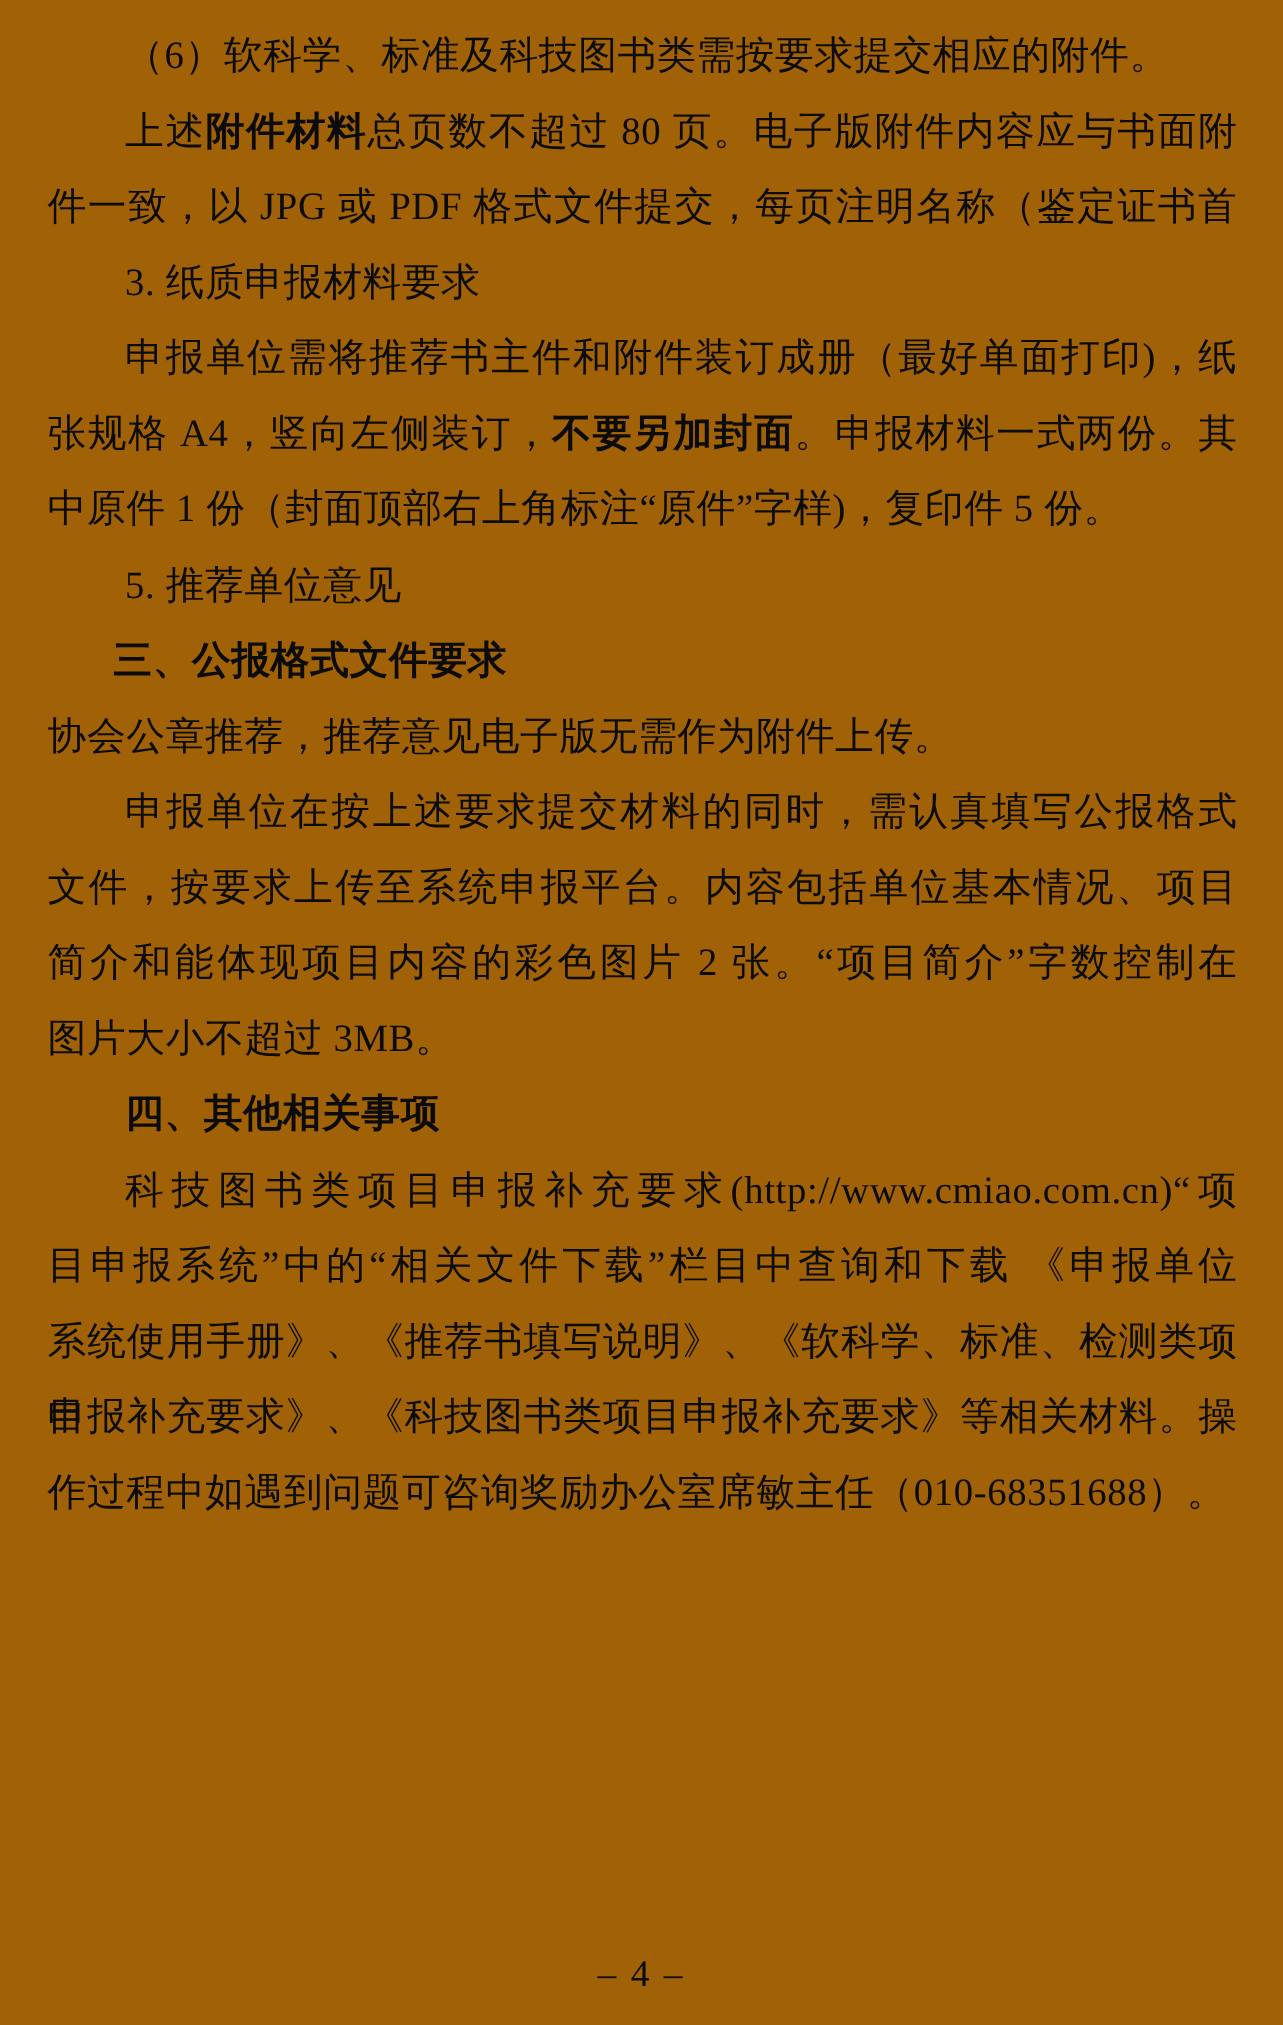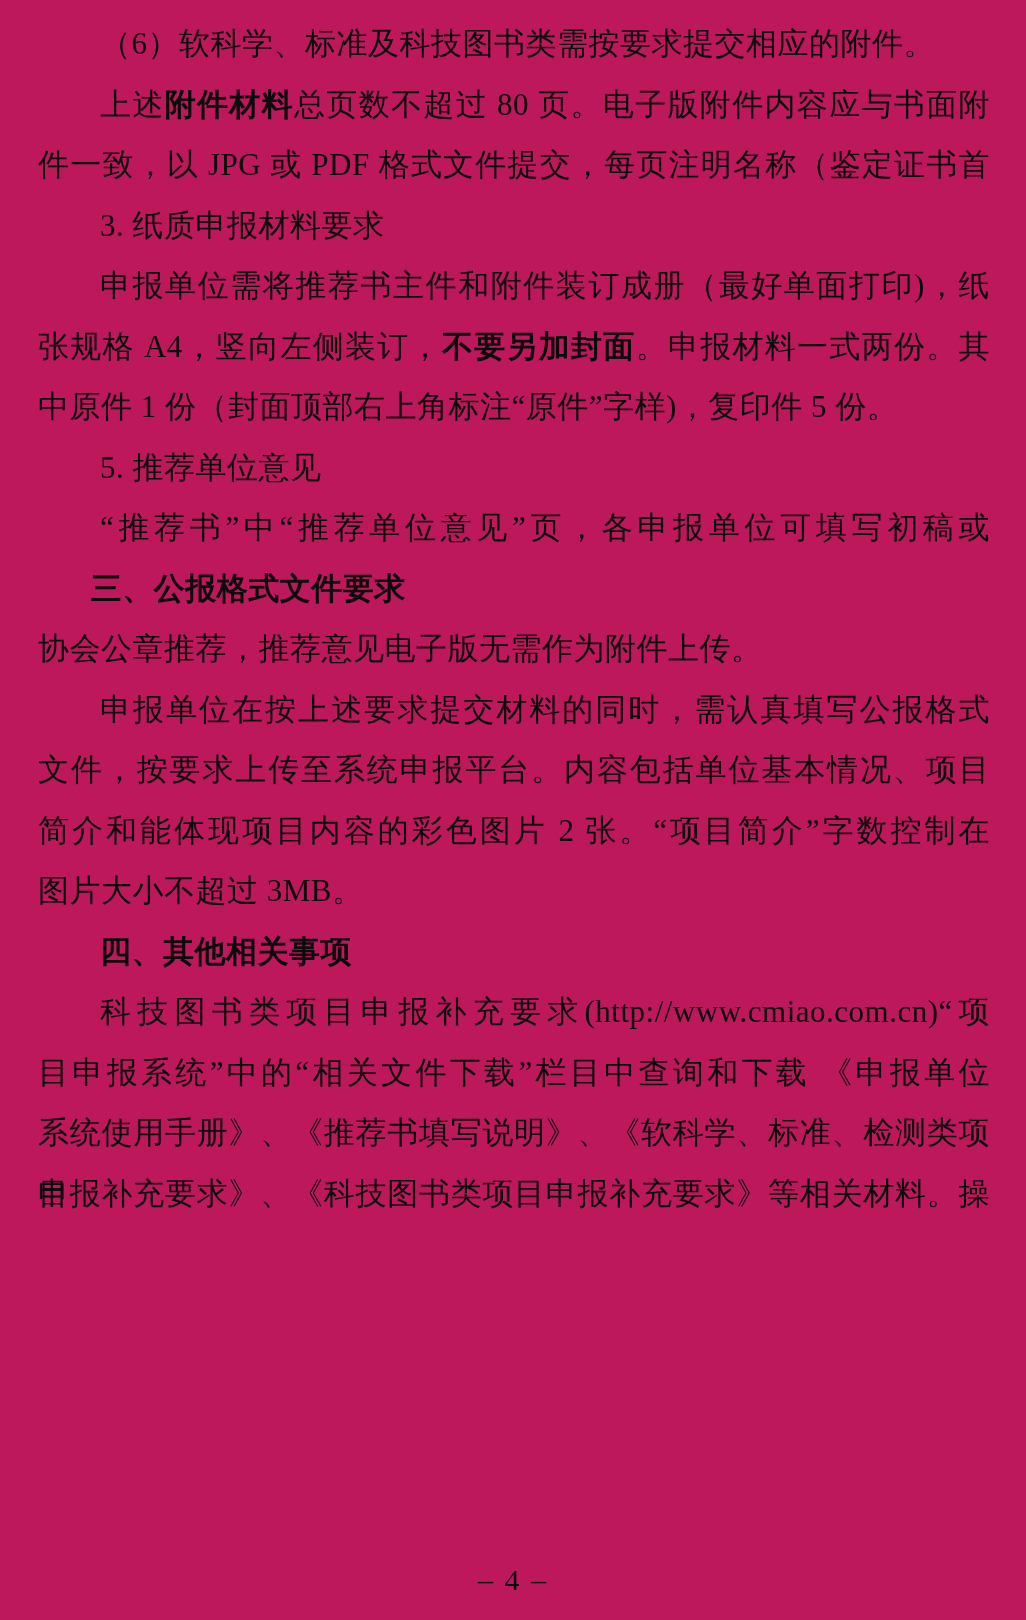--- a/index.html
+++ b/index.html
@@ -5,21 +5,21 @@
   html, body {
     margin: 0;
     padding: 0;
     background: #e8e8e8;
   }
   .page {
     position: relative;
     width: 1026px;
     height: 1620px;
     margin: 0 auto;
-    background: #be185d;
+    background: #a16207;
     overflow: hidden;
     font-family: "Liberation Serif", "DejaVu Serif", serif;
     color: #0b0b0b;
   }
   .doc-body {
     position: absolute;
     top: 14px;
     left: 38px;
     width: 952px;
   }
@@ -54,27 +54,27 @@
 <div class="page">
   <div class="doc-body">
       <div class="line" style="text-indent: 2em;"><span>（6）软科学、标准及科技图书类需按要求提交相应的附件。</span></div>
       <div class="line justify" style="text-indent: 2em;"><span>上述</span><span class="bold">附件材料</span><span>总页数不超过 80 页。电子版附件内容应与书面附</span></div>
       <div class="line justify"><span>件一致，以 JPG 或 PDF 格式文件提交，每页注明名称（鉴定证书首</span></div>
       <div class="line" style="text-indent: 2em;"><span>3. 纸质申报材料要求</span></div>
       <div class="line justify" style="text-indent: 2em;"><span>申报单位需将推荐书主件和附件装订成册（最好单面打印)，纸</span></div>
       <div class="line justify"><span>张规格 A4，竖向左侧装订，</span><span class="bold">不要另加封面</span><span>。申报材料一式两份。其</span></div>
       <div class="line"><span>中原件 1 份（封面顶部右上角标注“原件”字样)，复印件 5 份。</span></div>
       <div class="line" style="text-indent: 2em;"><span>5. 推荐单位意见</span></div>
-      <div class="line justify" style="text-indent: 2em;"><span>“推荐书”中“推荐单位意见”页，各申报单位可填写初稿或</span></div>
       <div class="line" style="text-indent: 1.7em;"><span class="bold">三、公报格式文件要求</span></div>
       <div class="line"><span>协会公章推荐，推荐意见电子版无需作为附件上传。</span></div>
       <div class="line justify" style="text-indent: 2em;"><span>申报单位在按上述要求提交材料的同时，需认真填写公报格式</span></div>
       <div class="line justify"><span>文件，按要求上传至系统申报平台。内容包括单位基本情况、项目</span></div>
       <div class="line justify"><span>简介和能体现项目内容的彩色图片 2 张。“项目简介”字数控制在</span></div>
       <div class="line"><span>图片大小不超过 3MB。</span></div>
       <div class="line" style="text-indent: 2em;"><span class="bold">四、其他相关事项</span></div>
       <div class="line justify" style="text-indent: 2em;"><span>科技图书类项目申报补充要求(http://www.cmiao.com.cn)“项</span></div>
       <div class="line justify"><span>目申报系统”中的“相关文件下载”栏目中查询和下载 《申报单位</span></div>
       <div class="line justify"><span>系统使用手册》、《推荐书填写说明》、《软科学、标准、检测类项目</span></div>
       <div class="line justify"><span>申报补充要求》、《科技图书类项目申报补充要求》等相关材料。操</span></div>
+      <div class="line"><span>作过程中如遇到问题可咨询奖励办公室席敏主任（010-68351688）。</span></div>
     </div>
   <div class="footer">– 4 –</div>
 </div>
 
 </body></html>

